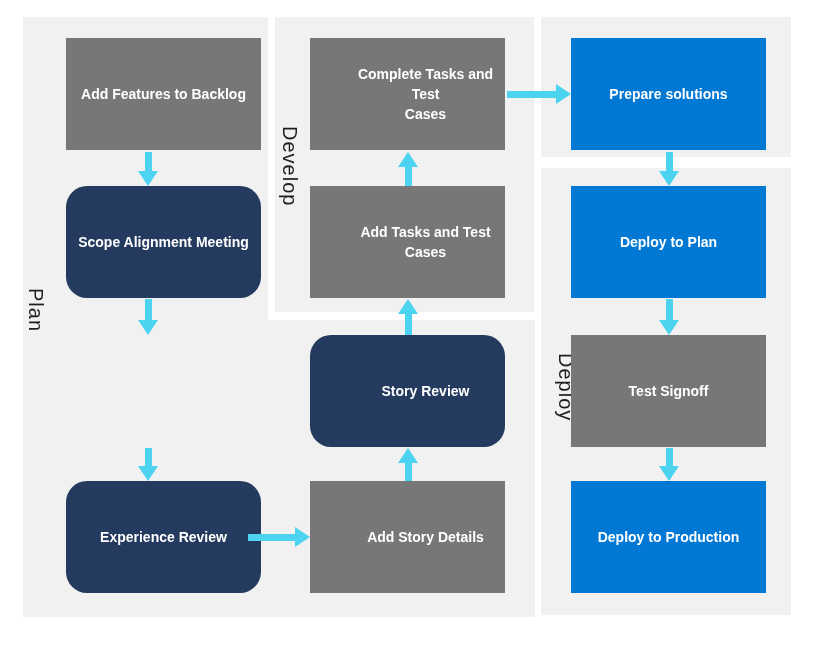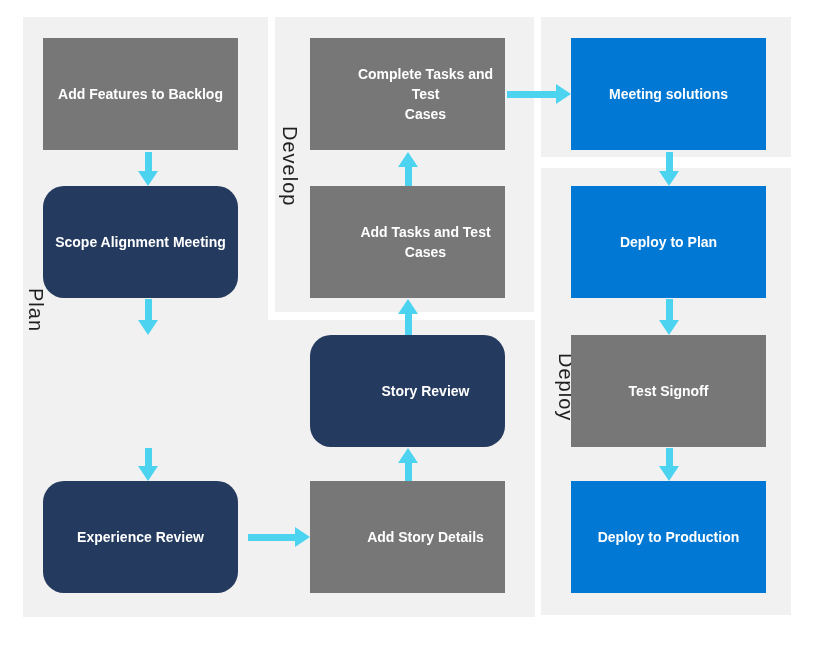--- a/index.html
+++ b/index.html
@@ -34,21 +34,21 @@
     position:absolute;width:195px;height:112px;
     display:flex;align-items:center;justify-content:center;
     box-sizing:border-box;padding:0 10px;
     text-align:center;color:var(--node-text,#ffffff);
     font-size:14px;font-weight:600;line-height:1.45;
   }
   .node .node-label{white-space:pre-line;}
   .node.gray{background:var(--node-gray,#777777);}
   .node.navy{background:var(--node-navy,#243a5e);border-radius:21px;}
   .node.blue{background:var(--node-blue,#0078d4);}
-  .c1{left:43px;} .c2{left:310px;padding-left:46px;} .c3{left:571px;}
+  .c1{left:66px;} .c2{left:310px;padding-left:46px;} .c3{left:571px;}
   .r1{top:38px;} .r2{top:186px;} .r3{top:335px;} .r4{top:481px;}
 
   
   .arrow{position:absolute;display:flex;}
   .arrow.v{width:20px;flex-direction:column;align-items:center;}
   .arrow.h{height:20px;flex-direction:row;align-items:center;}
   .arrow .shaft{display:block;background:var(--arrow-cyan,#4cd3f0);}
   .arrow.v .shaft{width:7px;flex:1;}
   .arrow.h .shaft{height:7px;flex:1;}
   .arrow .head{display:block;width:0;height:0;}
@@ -101,21 +101,21 @@
     <span class="node-label">Story Review</span>
   </div>
   <div class="node gray c2 r2">
     <span class="node-label">Add Tasks and Test Cases</span>
   </div>
   <div class="node gray c2 r4">
     <span class="node-label">Add Story Details</span>
   </div>
 
   <div class="node blue c3 r1">
-    <span class="node-label">Meeting solutions</span>
+    <span class="node-label">Prepare solutions</span>
   </div>
   <div class="node blue c3 r2">
     <span class="node-label">Deploy to Plan</span>
   </div>
   <div class="node gray c3 r3">
     <span class="node-label">Test Signoff</span>
   </div>
   <div class="node blue c3 r4">
     <span class="node-label">Deploy to Production</span>
   </div>

